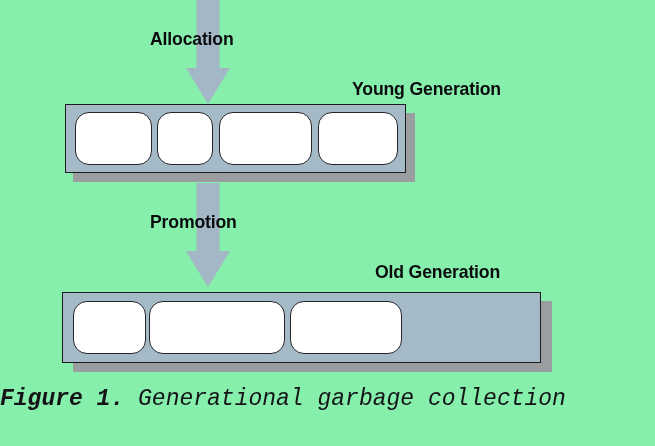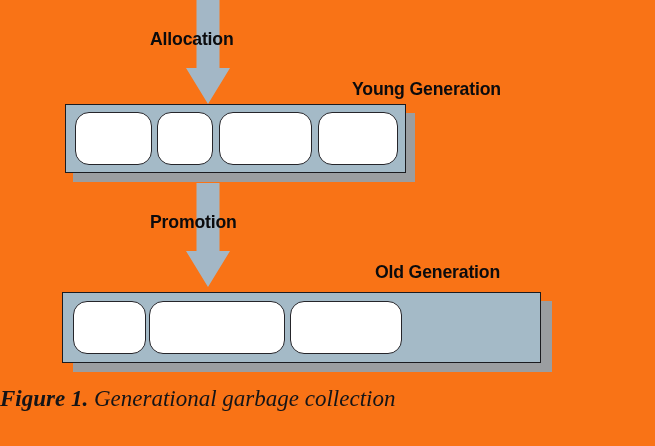--- a/index.html
+++ b/index.html
@@ -9,21 +9,21 @@
     background: #ffffff;
   }
   body {
     font-family: "Liberation Sans", sans-serif;
     -webkit-font-smoothing: antialiased;
   }
   #figure-root {
     position: relative;
     width: 655px;
     height: 446px;
-    background: #f97316;
+    background: #86efac;
     overflow: hidden;
   }
 
   
   .arrow {
     position: absolute;
     z-index: 1;
   }
   .arrow svg { display: block; }
 
@@ -65,21 +65,21 @@
     transform-origin: left center;
   }
 
   
   .caption {
     position: absolute;
     z-index: 5;
     left: 0;
     width: 534px;
     text-align: left;
-    font-family: Liberation Serif, serif;
+    font-family: Liberation Mono, monospace;
     font-style: italic;
     font-size: 23px;
     color: #141417;
     white-space: nowrap;
   }
   .caption .cap-num {
     font-weight: bold;
     font-style: italic;
   }
   .caption .cap-txt {

